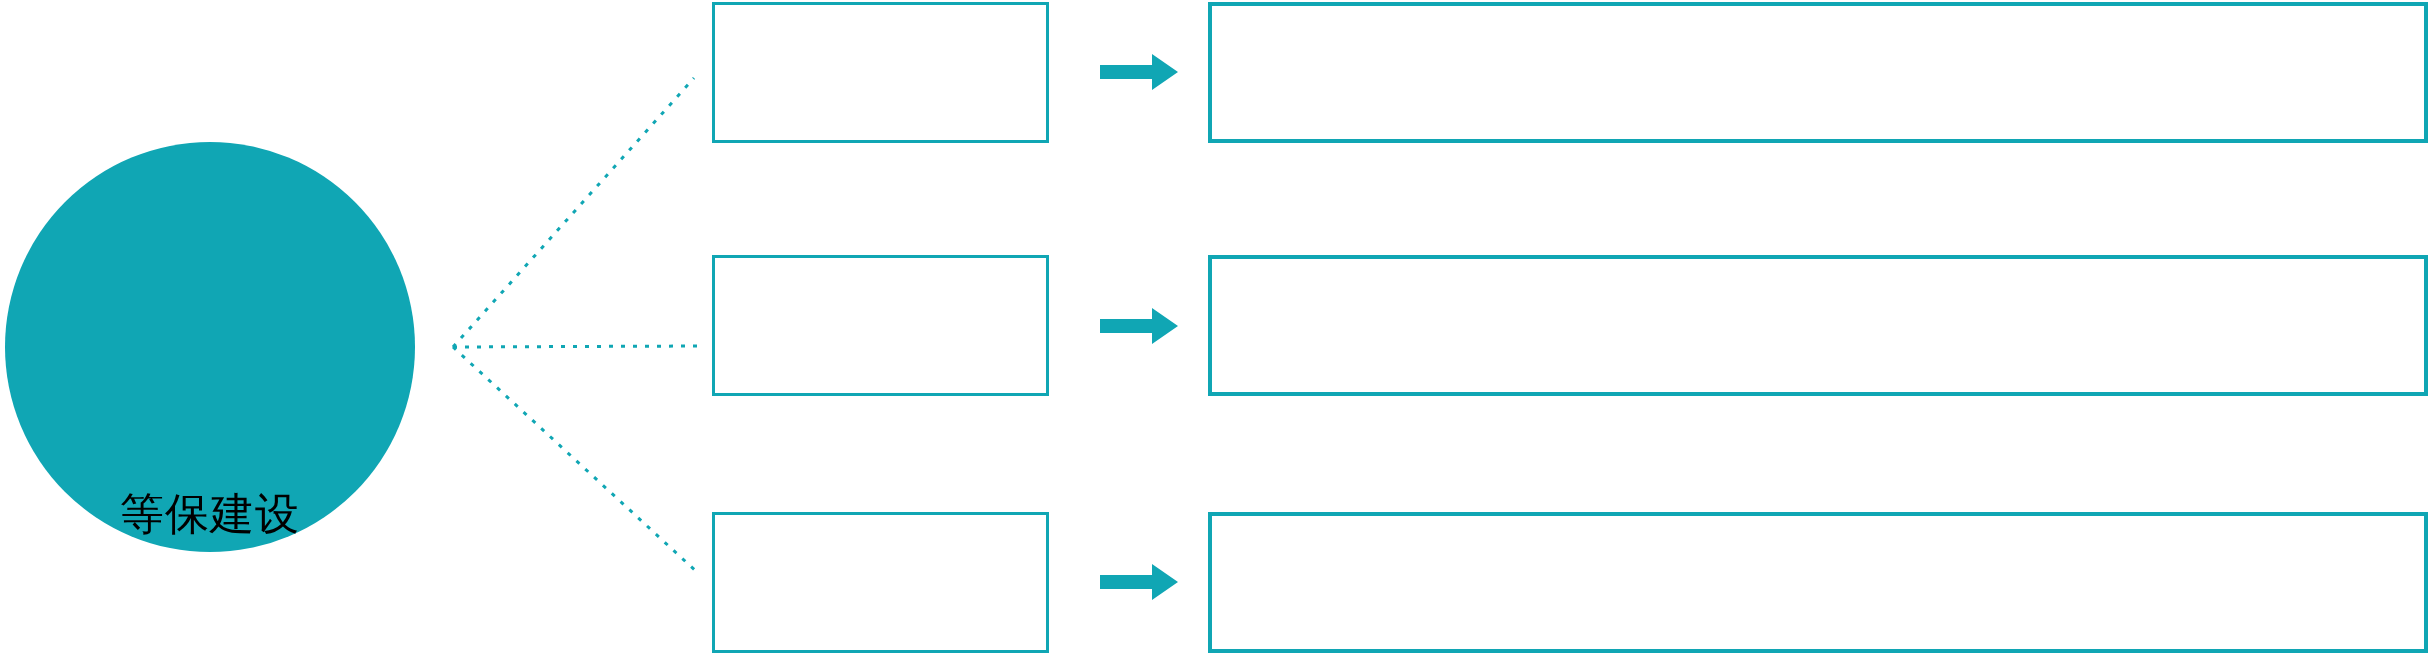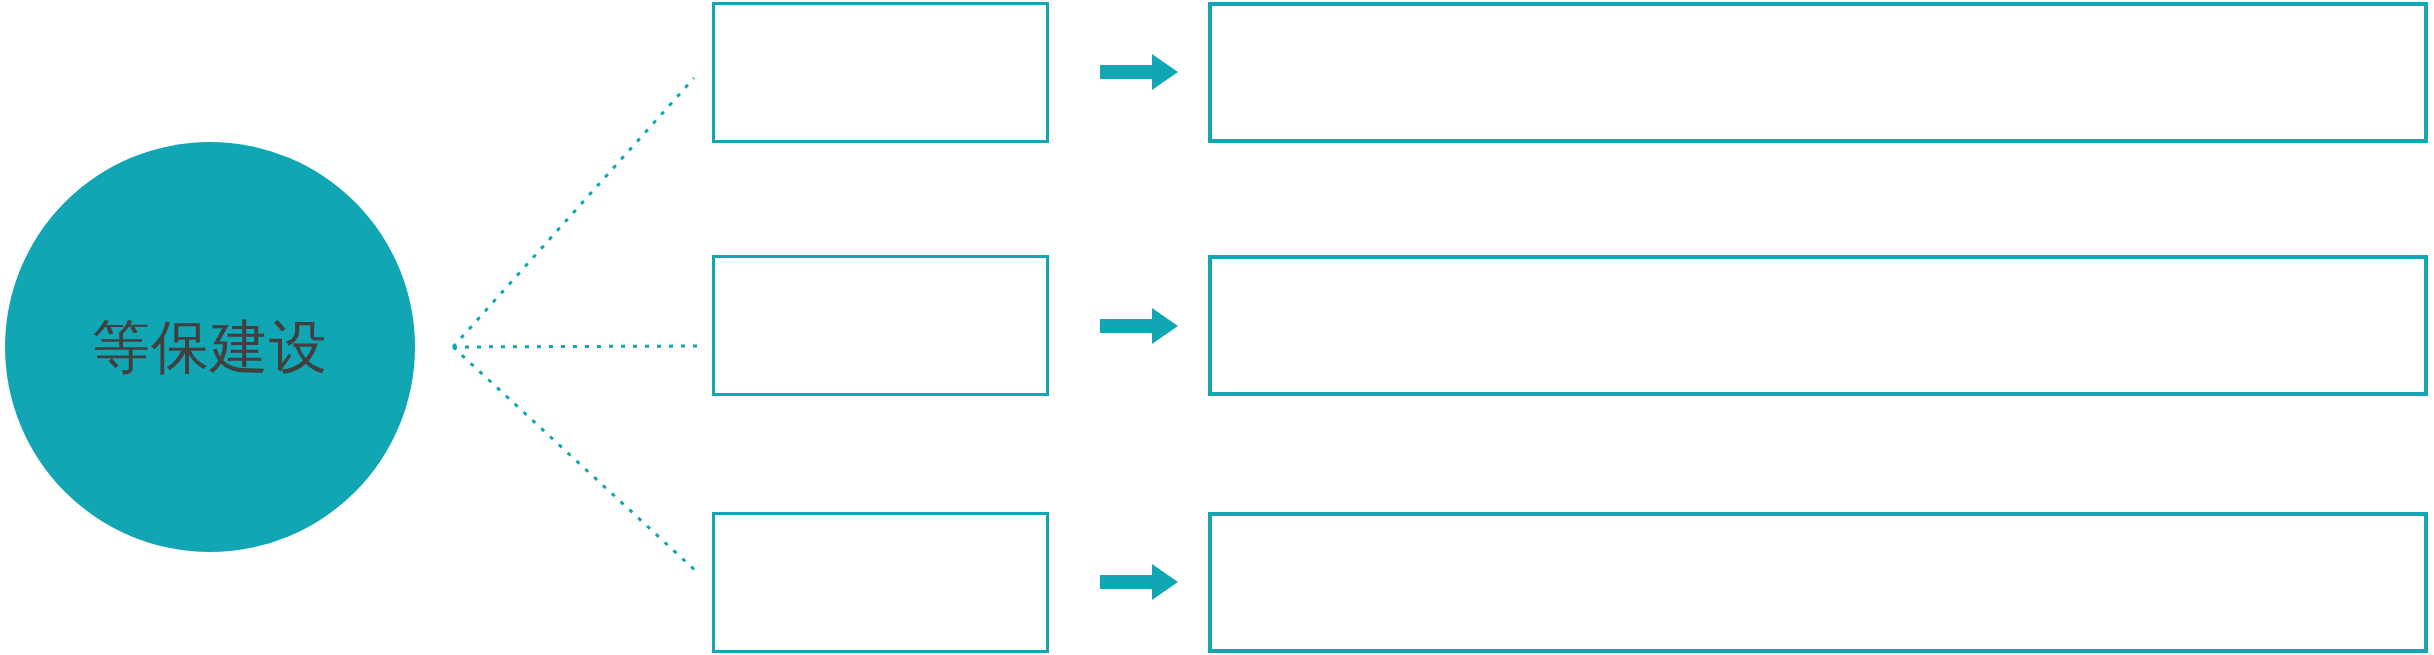--- a/index.html
+++ b/index.html
@@ -16,27 +16,27 @@
     overflow: hidden;
   }
   .root-circle {
     position: absolute;
     left: 5px;
     top: 142px;
     width: 410px;
     height: 410px;
     border-radius: 50%;
     background: var(--accent);
-    color: #404040;
+    color: #000000;
     display: flex;
     flex-direction: column;
     align-items: center;
-    justify-content: center;
+    justify-content: flex-end;
     text-align: center;
-    font-size: 58px;
+    font-size: 44px;
     line-height: 76px;
     font-weight: 300;
     letter-spacing: 1px;
   }
   .connectors {
     position: absolute;
     left: 0; top: 0;
     width: 2434px;
     height: 655px;
     pointer-events: none;

